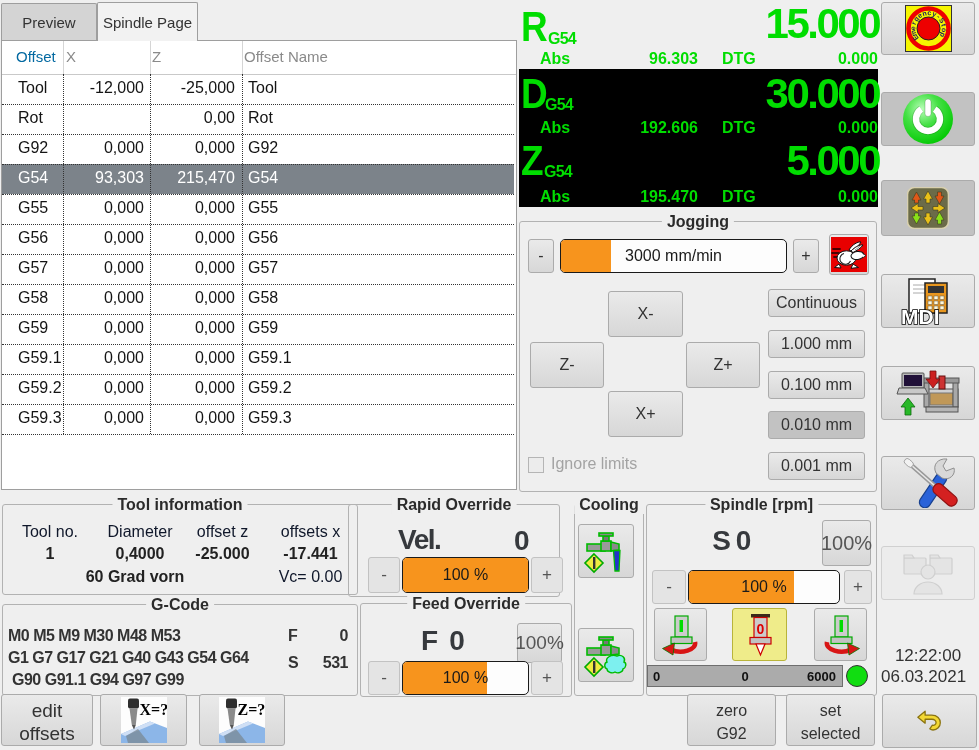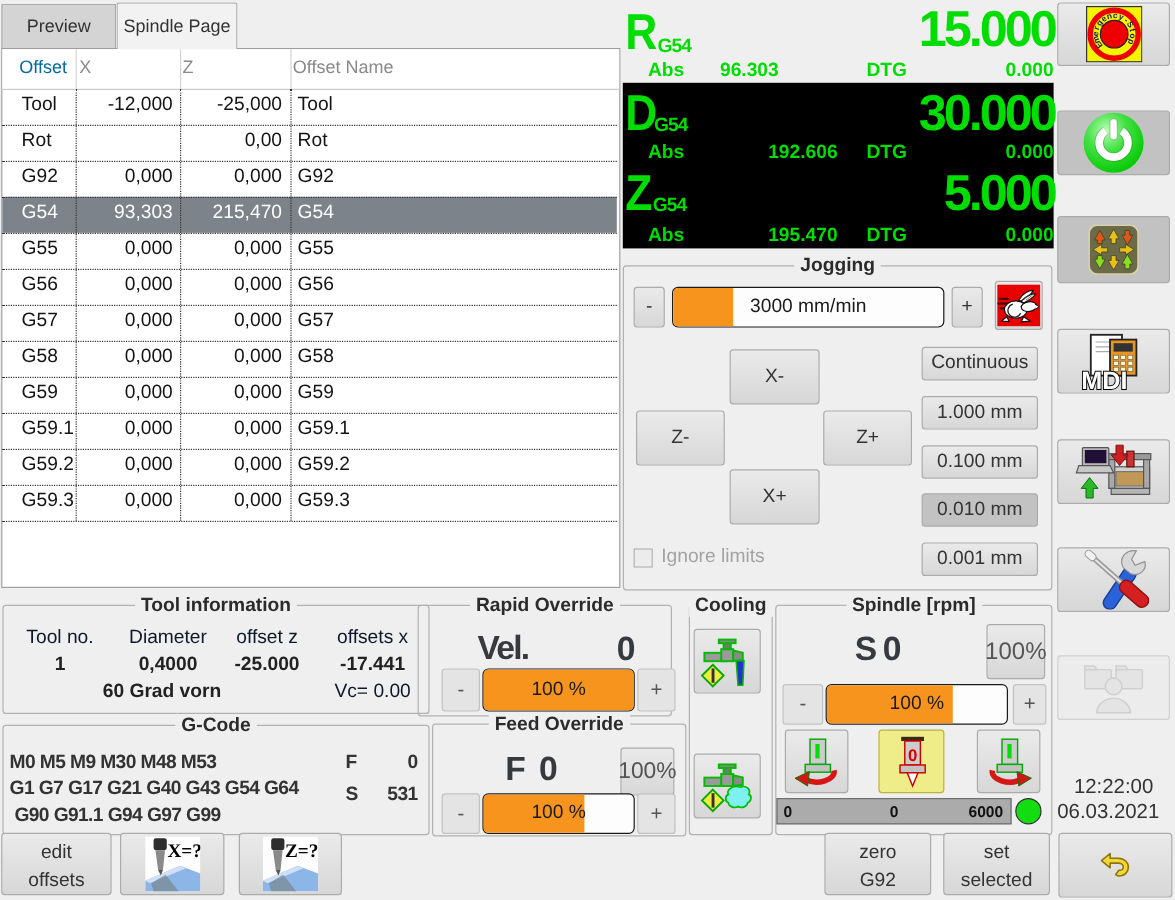--- a/index.html
+++ b/index.html
@@ -137,21 +137,21 @@
     </div>
 </div>
 
 <div class="a" style="left:519px;top:69px;width:359px;height:138px;background:#000"></div>
 <div id="dro">
 
   <div class="g dl" style="left:521px;top:6px">R</div>
   <div class="g ds" style="left:548px;top:31px">G54</div>
   <div class="g dn" style="left:700px;top:3px">15.000</div>
   <div class="g d4" style="left:540px;top:50px">Abs</div>
-  <div class="g d4" style="left:600px;top:50px;width:98px;text-align:left">96.303</div>
+  <div class="g d4" style="left:600px;top:50px;width:98px;text-align:right">96.303</div>
   <div class="g d4" style="left:722px;top:50px">DTG</div>
   <div class="g d4" style="left:760px;top:50px;width:118px;text-align:right">0.000</div>
 
   <div class="g dl" style="left:521px;top:73px">D</div>
   <div class="g ds" style="left:545px;top:97px">G54</div>
   <div class="g dn" style="left:700px;top:73px">30.000</div>
   <div class="g d4" style="left:540px;top:119px">Abs</div>
   <div class="g d4" style="left:600px;top:119px;width:98px;text-align:right">192.606</div>
   <div class="g d4" style="left:722px;top:119px">DTG</div>
   <div class="g d4" style="left:760px;top:119px;width:118px;text-align:right">0.000</div>
@@ -476,21 +476,21 @@
   <div class="a" style="left:881px;top:667px;width:94px;text-align:left;font-size:17px;color:#333">06.03.2021</div>
 
   <div class="btn" style="left:882px;top:694px;width:95px;height:54px">
       <svg width="26" height="22" viewBox="0 0 24 20">
         <path d="M7.5 1 L7.5 4.6 L13.5 4.6 C18.8 4.6 21.5 8 21.5 11.5 C21.5 15.2 18.6 18.3 14.8 18.3 C13.6 18.3 12.6 17.9 11.8 17.2 L14.2 13.9 C16.2 14.2 17.6 13.2 17.6 11.4 C17.6 9.6 16 8.4 13.8 8.4 L7.5 8.4 L7.5 12 L0.8 6.5 Z" fill="#f3d833" stroke="#8a7310" stroke-width="1.2" stroke-linejoin="round"></path>
       </svg>
     </div>
 </div>
 
 <div id="bottom">
-  <div class="btn" style="left:1px;top:694px;width:92px;height:52px;font-size:16px;line-height:23px;text-align:center;padding-top:3px">edit<br>offsets</div>
+  <div class="btn" style="left:1px;top:694px;width:92px;height:52px;font-size:19px;line-height:23px;text-align:center;padding-top:3px">edit<br>offsets</div>
   <div class="btn" style="left:100px;top:694px;width:87px;height:52px">
       <svg width="46" height="46" viewBox="0 0 46 46">
         <rect width="46" height="46" fill="#fdfdfd"></rect>
         <path d="M0 37 L29 24.5 L46 31 L46 46 L0 46 Z" fill="#8cb6e8"></path>
         <path d="M0 37 L29 24.5 L34 26.5 L4 39 Z" fill="#cfdff5"></path>
         <path d="M5 39 L17 32 L28 46 L7 46 Z" fill="#7a8894" opacity="0.75"></path>
         <rect x="7" y="1.5" width="11" height="10" rx="2" fill="#2e2e2e"></rect>
         <path d="M8.5 11.5 L16.5 11.5 L14.8 28 L10.8 28 Z" fill="#8a8a8a"></path>
         <path d="M10.8 28 L14.8 28 L13 32.5 Z" fill="#555"></path>
         <text x="18.5" y="17.5" font-size="16" font-weight="bold" fill="#000" font-family="Liberation Serif">X=?</text>

